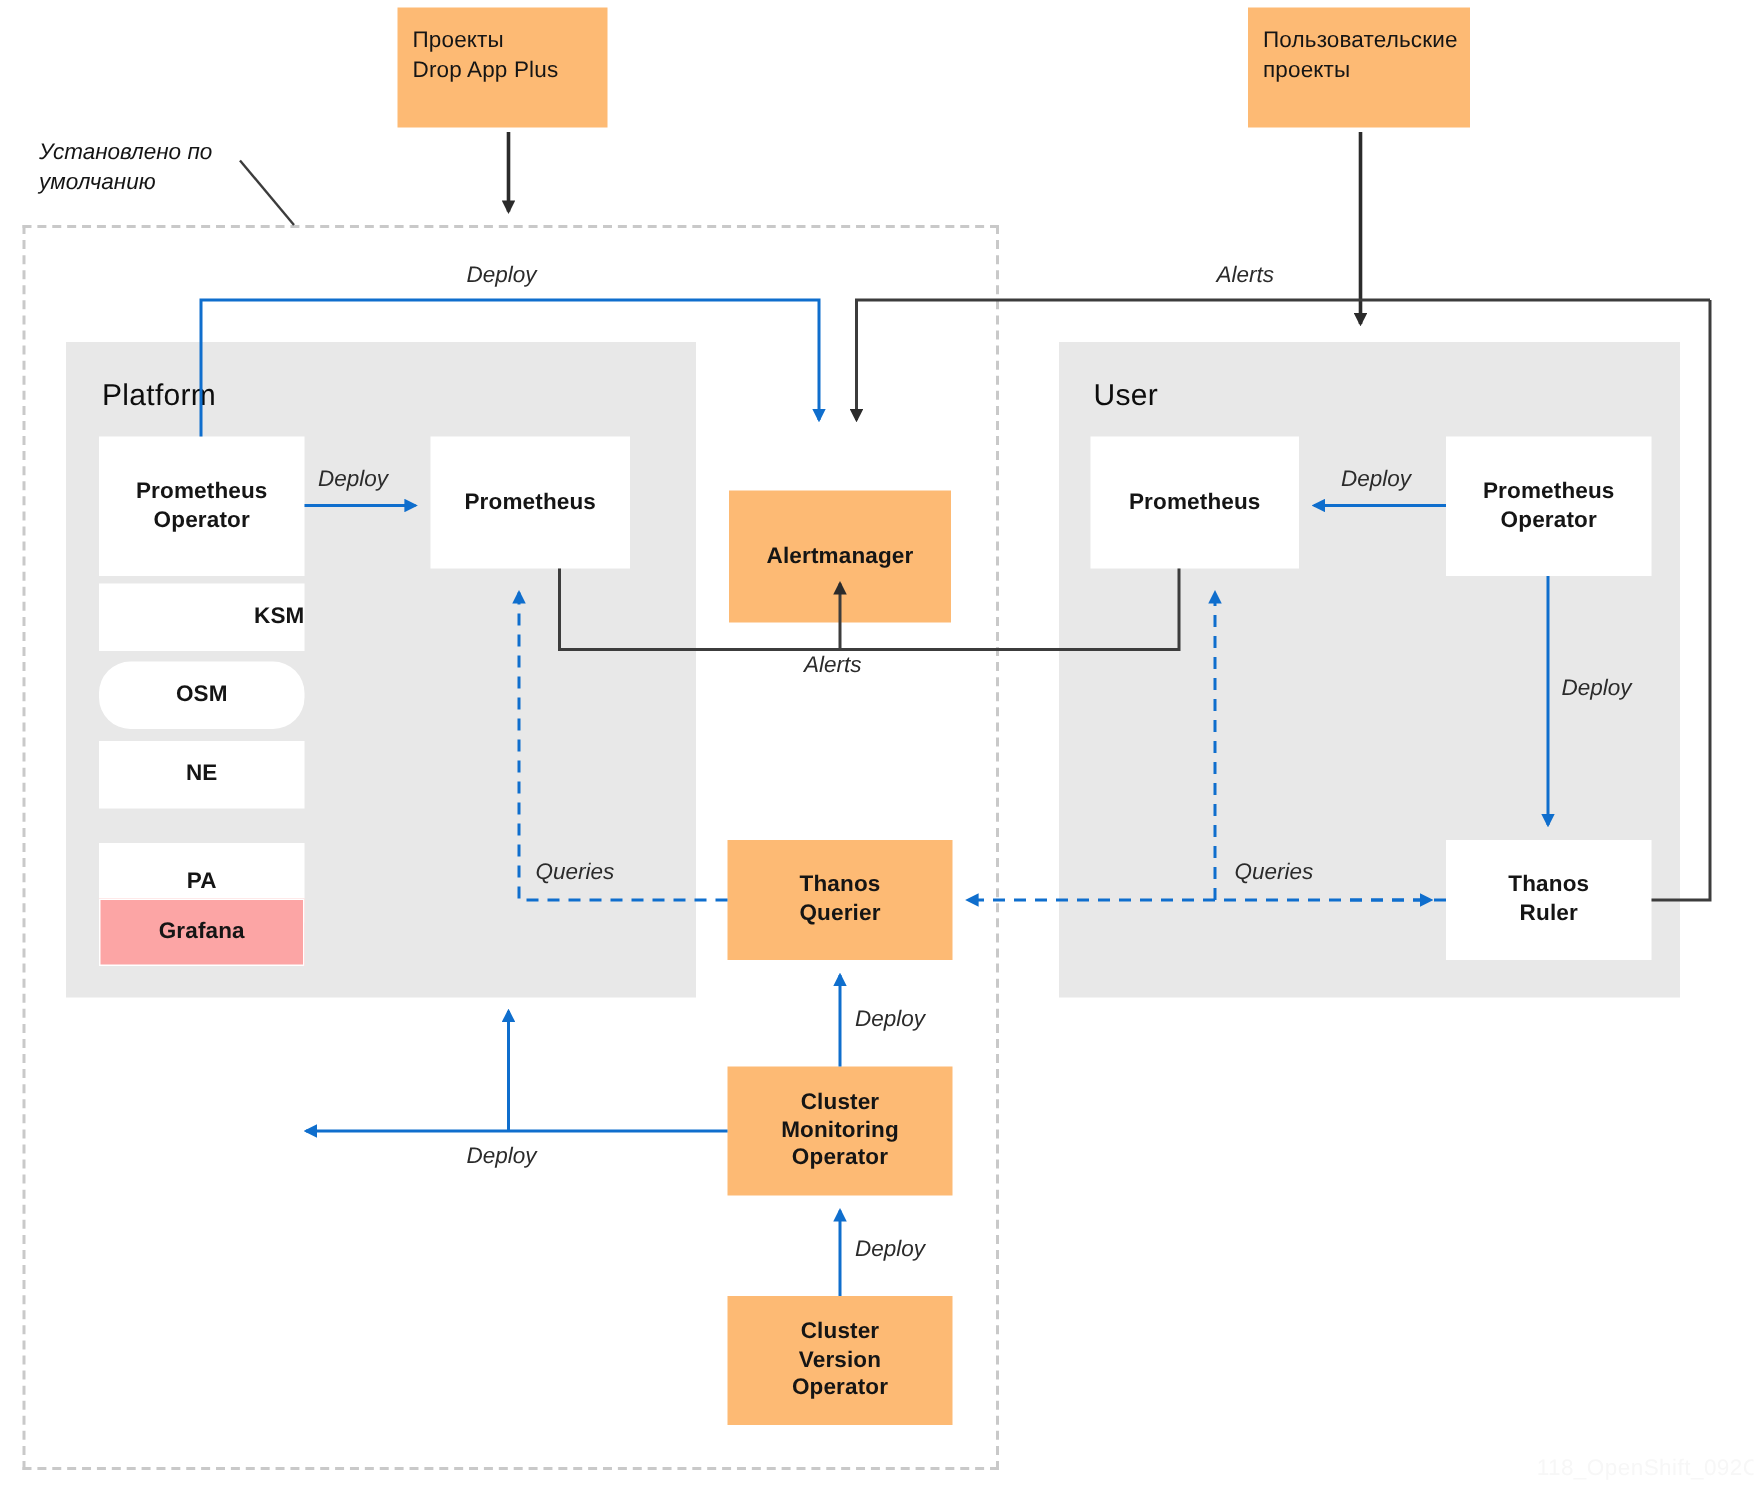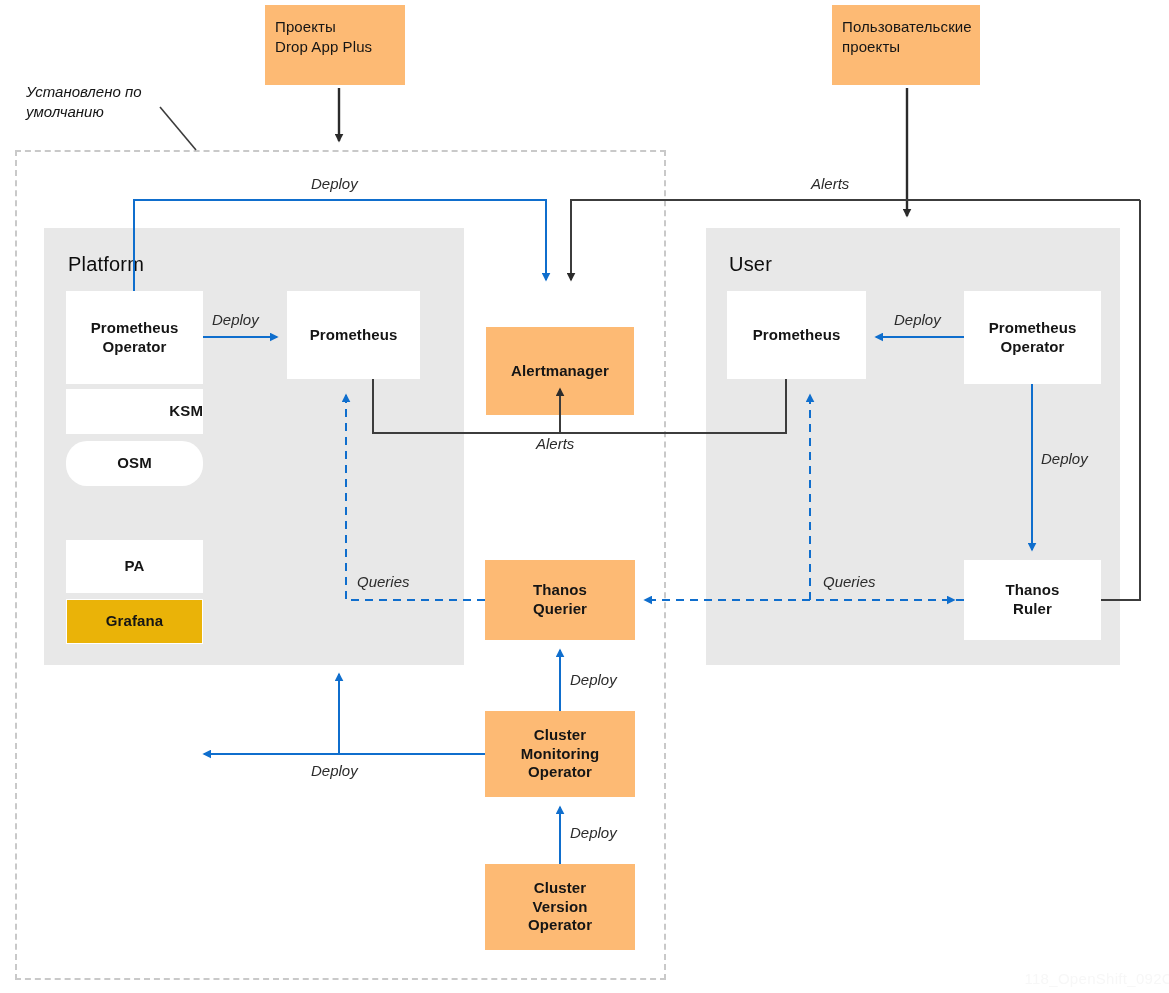--- a/index.html
+++ b/index.html
@@ -18,21 +18,21 @@
   .node {
     position: absolute;
     display: flex; align-items: center; justify-content: center;
     text-align: center;
     font-size: 15px; font-weight: 700; color: #151515;
     line-height: 1.25;
     letter-spacing: .1px;
   }
   .node.white  { background:#ffffff; }
   .node.grey   { background:#fdba74; }
-  .node.ghost  { background:#eab308; border:1px solid #ffffff; font-weight:700; }
+  .node.ghost  { background:#fca5a5; border:1px solid #ffffff; font-weight:700; }
 
   
   .stack::before, .stack::after{
     content:""; position:absolute; z-index:-1;
     border:1px solid #e3e3e3;
   }
   .stack::before{ left:6px;  top:6px;  right:-6px;  bottom:-6px; background:#fbfbfb; }
   .stack::after { left:12px; top:12px; right:-12px; bottom:-12px; background:#fdfdfd; }
   .stack.greystack::before{ background:#f4f4f4; }
   .stack.greystack::after { background:#f8f8f8; }
@@ -70,21 +70,21 @@
     letter-spacing:.3px; white-space:nowrap;
   }
 </style>
 </head>
 <body>
 
 <div id="stage">
 
   <div id="cluster-boundary"></div>
 
-  <div class="anno" style="left:26px; top:82px;">Установлено по
+  <div class="anno" style="left:26px; top:92px;">Установлено по
 умолчанию</div>
 
   <div class="node grey stack greystack" style="left:265px; top:5px; width:140px; height:80px;">
     <div class="srcbox-text" style="left:10px; top:12px;">Проекты
 Drop App Plus</div>
   </div>
 
   <div class="node grey stack greystack" style="left:832px; top:5px; width:148px; height:80px;">
     <div class="srcbox-text" style="left:10px; top:12px;">Пользовательские
 проекты</div>
@@ -96,21 +96,24 @@
   <div class="node white" style="left:66px; top:291px; width:137px; height:93px;">
     <span style="white-space:pre-line;">Prometheus
 Operator</span>
   </div>
   <div class="node white" style="left:66px; top:389px; width:137px; height:45px;justify-content:flex-end;">
     <span>KSM</span>
   </div>
   <div class="node white" style="left:66px; top:441px; width:137px; height:45px;border-radius:21px;">
     <span>OSM</span>
   </div>
-  <div class="node white" style="left:66px; top:540px; width:137px; height:53px;">
+  <div class="node white" style="left:66px; top:494px; width:137px; height:45px;">
+    <span>NE</span>
+  </div>
+  <div class="node white" style="left:66px; top:562px; width:137px; height:53px;">
     <span>PA</span>
   </div>
   <div class="node ghost" style="left:66px; top:599px; width:137px; height:45px;">
     <span>Grafana</span>
   </div>
 
   <div class="node white stack" style="left:287px; top:291px; width:133px; height:88px;">
     <span>Prometheus</span>
   </div>
 

